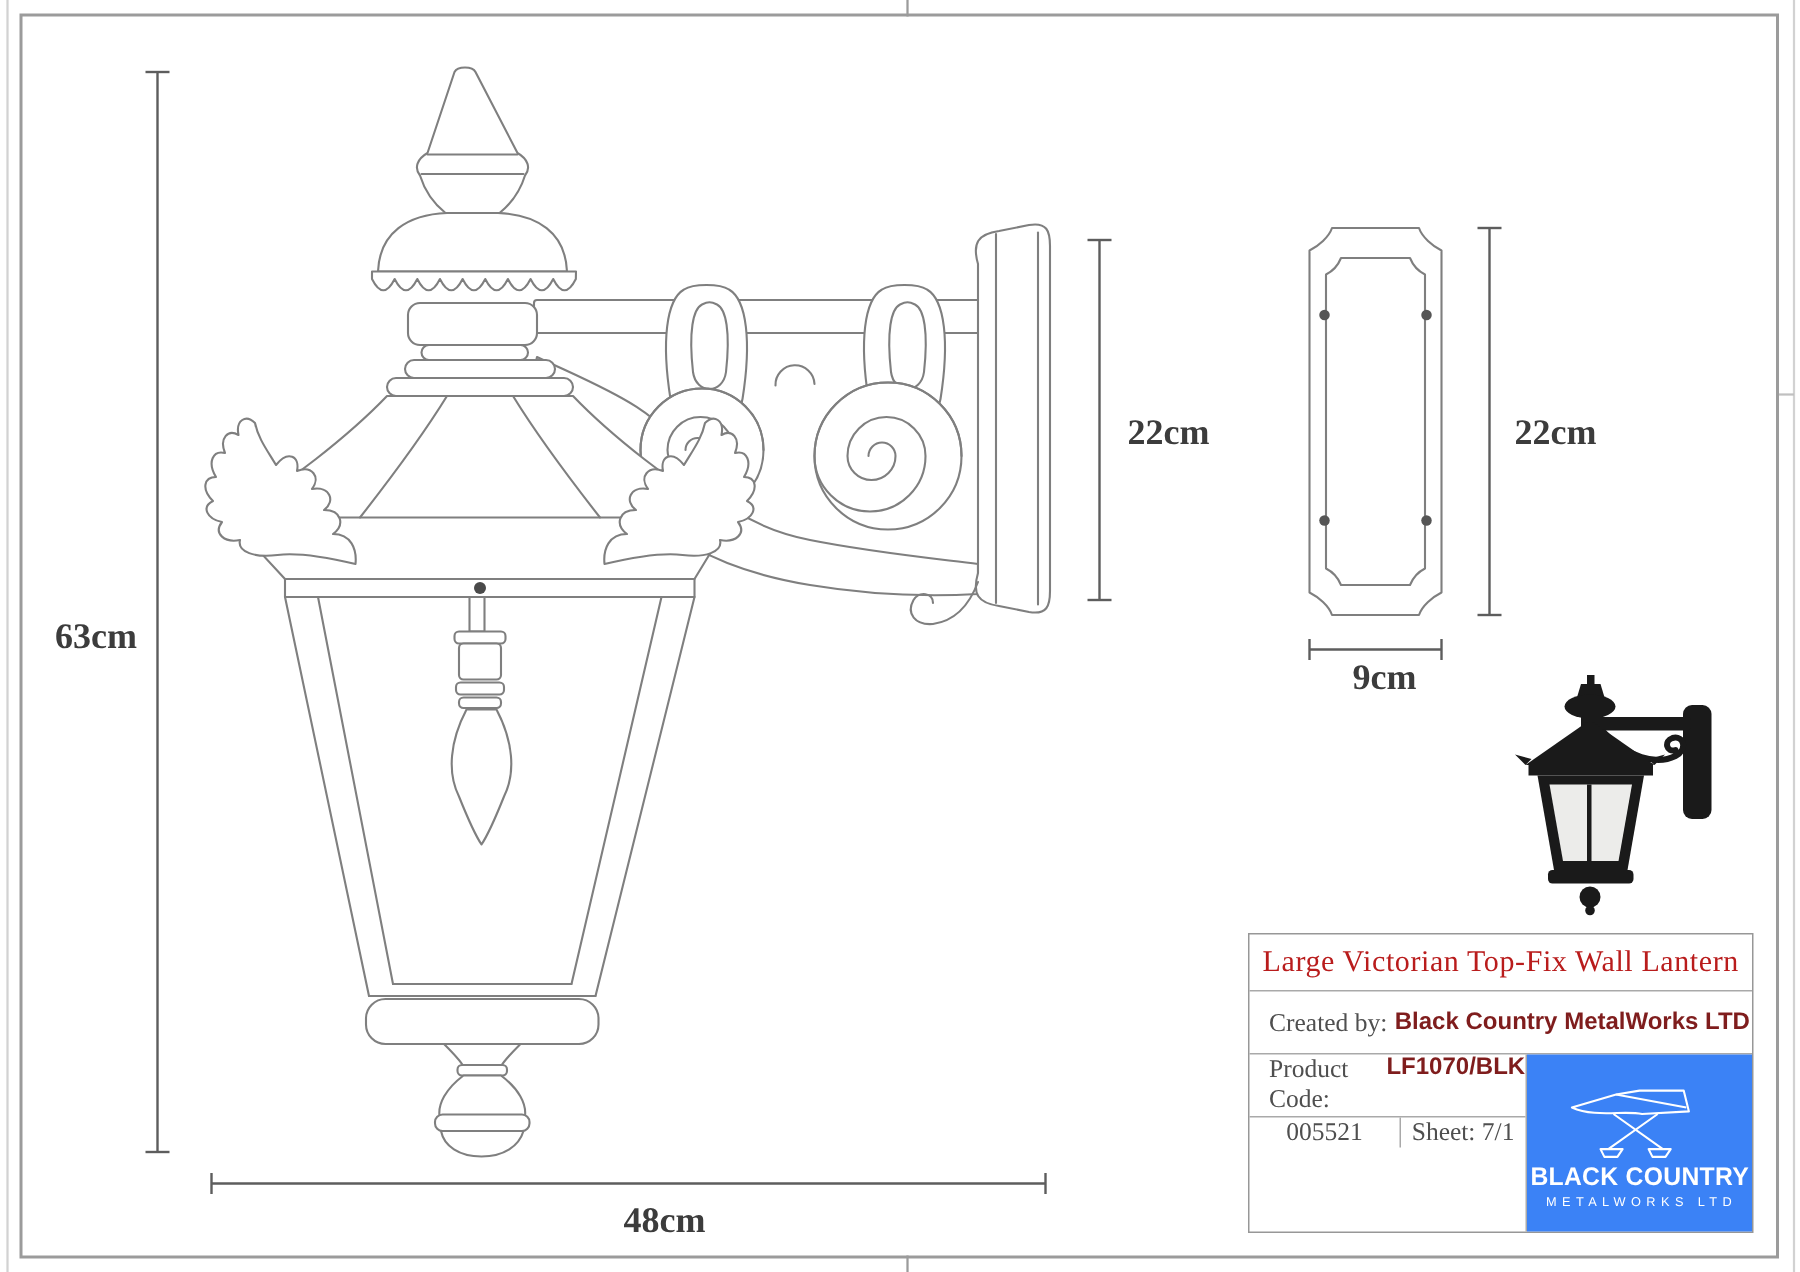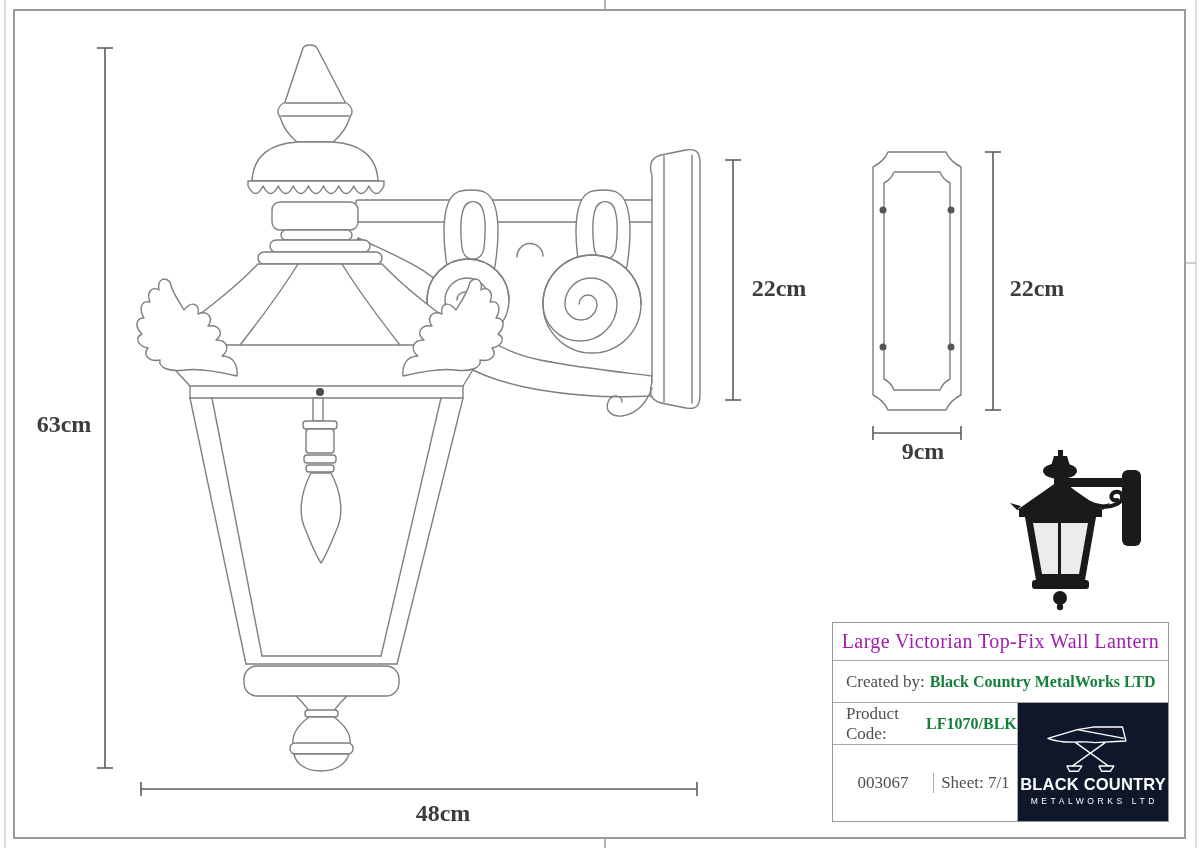--- a/index.html
+++ b/index.html
@@ -6,32 +6,32 @@
   #sheet{position:relative;width:1200px;height:848px;background:#ffffff;overflow:hidden;
          font-family:"Liberation Serif", serif;}
   svg text{user-select:none;}
   .dim-label{font-family:"Liberation Serif", serif;font-weight:bold;font-size:24px;fill:#3c3c3c;}
 
   
   .tb{position:absolute;left:832px;top:622px;width:337px;height:200px;
       border:1px solid #979797;background:#fff;box-sizing:border-box;
       display:flex;flex-direction:column;}
   .tb-row{box-sizing:border-box;border-bottom:1px solid #a9a9a9;display:flex;align-items:center;}
-  .tb-title{height:38px;justify-content:center;font-size:20px;color:#a21caf;letter-spacing:.4px;}
+  .tb-title{height:38px;justify-content:center;font-size:20px;color:#b91c1c;letter-spacing:.4px;}
   .tb-created{height:42px;padding-left:13px;font-size:17px;color:#4f4f4f;text-align:center;}
   .tb-lower{flex:1;display:flex;border-bottom:none;}
   .tb-left{width:199px;display:flex;flex-direction:column;box-sizing:border-box;border-right:1px solid #a9a9a9;}
-  .tb-cell{box-sizing:border-box;border-bottom:1px solid #a9a9a9;display:flex;align-items:center;
+  .tb-cell{box-sizing:border-box;border-bottom:1px solid #a9a9a9;display:flex;align-items:flex-start;
            padding-left:13px;font-size:17px;color:#4f4f4f;height:42px;}
   .tb-bottomrow{flex:1;display:flex;border-bottom:none;padding:0;}
   .tb-num,.tb-sheet{display:flex;align-items:center;justify-content:center;font-size:17px;color:#4f4f4f;box-sizing:border-box;}
   .tb-num{width:101px;border-right:1px solid #a9a9a9;}
   .tb-sheet{flex:1;}
-  .val{font-family:Liberation Serif, serif;font-weight:600;color:#15803d;font-size:16px;margin-left:5px;}
-  .tb-logo{flex:1;background:#0f172a;display:flex;flex-direction:column;align-items:center;justify-content:center;padding-top:2px;}
+  .val{font-family:Liberation Sans, sans-serif;font-weight:600;color:#7f1d1d;font-size:16px;margin-left:5px;}
+  .tb-logo{flex:1;background:#3b82f6;display:flex;flex-direction:column;align-items:center;justify-content:center;padding-top:2px;}
   .logo-l1{font-family:"Liberation Sans", sans-serif;font-weight:bold;font-size:17px;color:#fff;
            letter-spacing:.2px;line-height:1;margin-top:3px;white-space:nowrap;transform:scaleX(.97);}
   .logo-l2{font-family:"Liberation Sans", sans-serif;font-size:8.5px;color:#fff;letter-spacing:3.6px;
            line-height:1;margin-top:4px;white-space:nowrap;margin-left:3px;text-align:center;}
 </style>
 </head>
 <body>
 
 <div id="sheet">
 
@@ -215,21 +215,21 @@
       <span>Created by:</span>
       <span class="val">Black Country MetalWorks LTD</span>
     </div>
     <div class="tb-lower">
       <div class="tb-left">
         <div class="tb-cell">
           <span>Product Code:</span>
           <span class="val">LF1070/BLK</span>
         </div>
         <div class="tb-cell tb-bottomrow">
-          <div class="tb-num">003067</div>
+          <div class="tb-num">005521</div>
           <div class="tb-sheet">Sheet: 7/1</div>
         </div>
       </div>
       <div class="tb-logo">
         <svg width="104" height="52" viewBox="0 0 120 60" fill="none" stroke="#ffffff" stroke-width="1.6" stroke-linejoin="round">
           <path d="M8,20 L42,10 L60,7 L94,7 L98,23 L62,25 C48,22 26,28 8,20 Z"></path>
           <line x1="42" y1="10" x2="96" y2="20"></line>
           <path d="M40,25 L78,52 M74,25 L36,52"></path>
           <path d="M30,52 L47,52 L43,58 L33,58 Z"></path>
           <path d="M67,52 L84,52 L80,58 L70,58 Z"></path>

